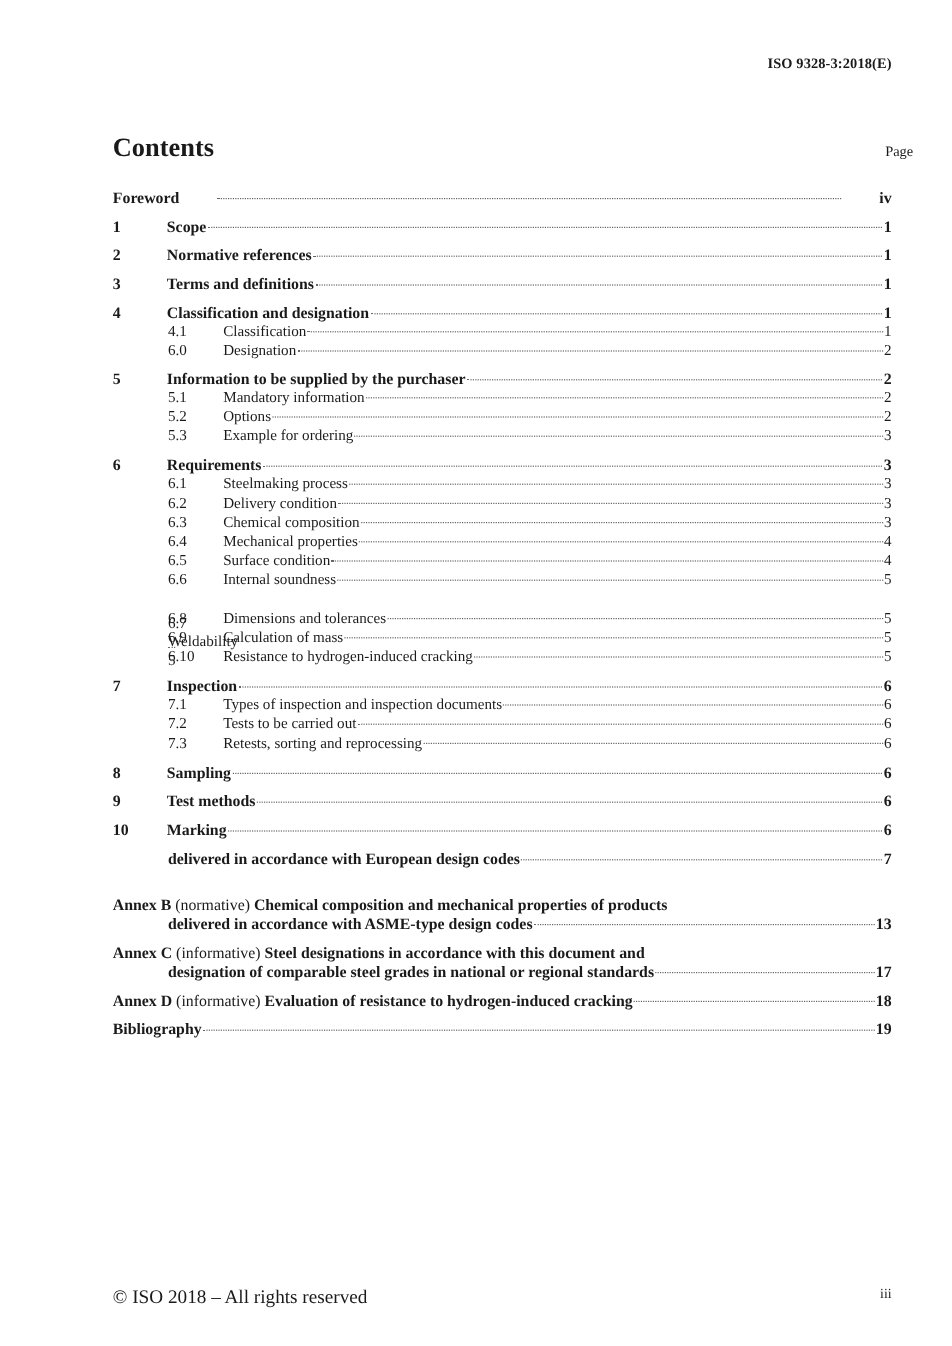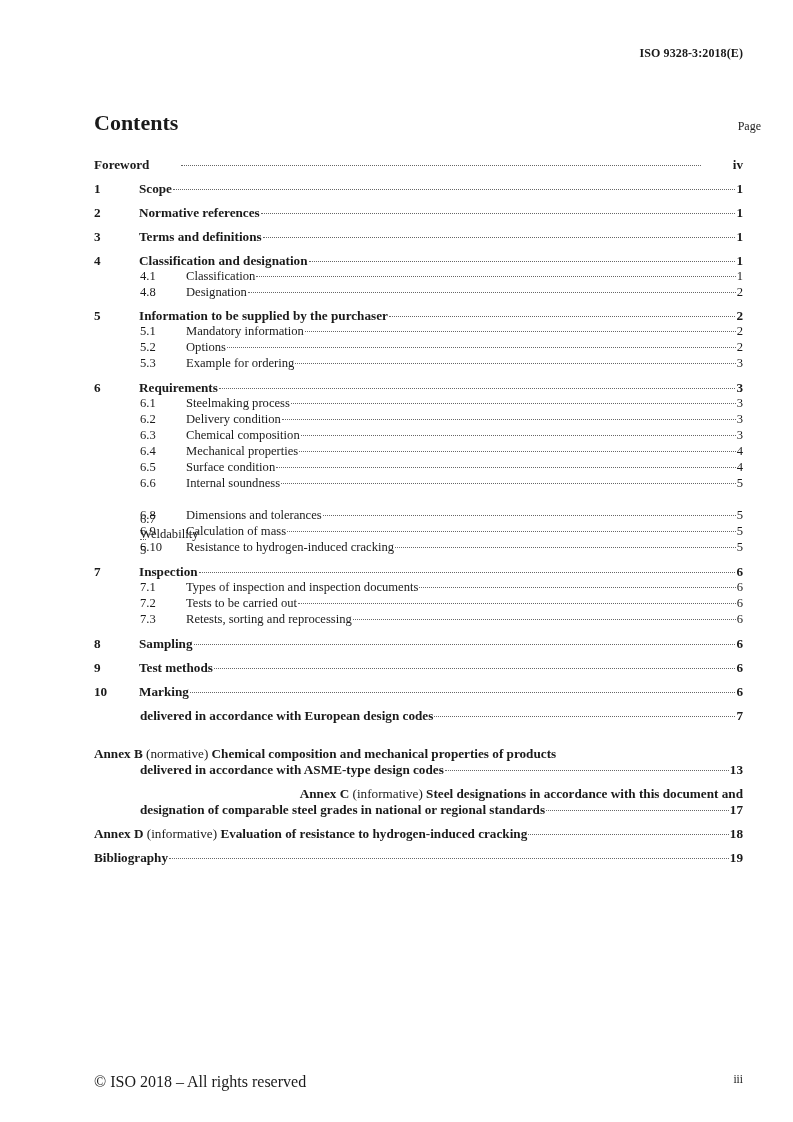--- a/index.html
+++ b/index.html
@@ -73,21 +73,21 @@
       <span class="dots"></span>
       <span class="pg">1</span>
     </div>
     <div class="entry lvl2" style="top: 269px;">
       <span class="num">4.1</span>
       <span class="txt">Classification</span>
       <span class="dots"></span>
       <span class="pg">1</span>
     </div>
     <div class="entry lvl2" style="top: 285px;">
-      <span class="num">4.8</span>
+      <span class="num">6.0</span>
       <span class="txt">Designation</span>
       <span class="dots"></span>
       <span class="pg">2</span>
     </div>
     <div class="entry lvl1" style="top: 308px;">
       <span class="num">5</span>
       <span class="txt">Information to be supplied by the purchaser</span>
       <span class="dots"></span>
       <span class="pg">2</span>
     </div>
@@ -225,21 +225,21 @@
       </div>
     </div>
     <div class="annex" style="top: 746px;">
       <span class="line1"><span class="lab">Annex B</span> <span class="kind">(normative)</span> <span class="ttl">Chemical composition and mechanical properties of products</span></span>
       <div class="line2">
         <span class="txt">delivered in accordance with ASME-type design codes</span>
         <span class="dots"></span>
         <span class="pg">13</span>
       </div>
     </div>
-    <div class="annex" style="top: 786px; text-align: right;">
+    <div class="annex" style="top: 786px;">
       <span class="line1"><span class="lab">Annex C</span> <span class="kind">(informative)</span> <span class="ttl">Steel designations in accordance with this document and</span></span>
       <div class="line2">
         <span class="txt">designation of comparable steel grades in national or regional standards</span>
         <span class="dots"></span>
         <span class="pg">17</span>
       </div>
     </div>
     <div class="entry lvl1" style="top: 826px;">
       <span class="txt"><span class="lab">Annex D</span> <span class="kind" style="font-weight: normal;">(informative)</span> <span class="ttl">Evaluation of resistance to hydrogen-induced cracking</span></span>
       <span class="dots"></span>

